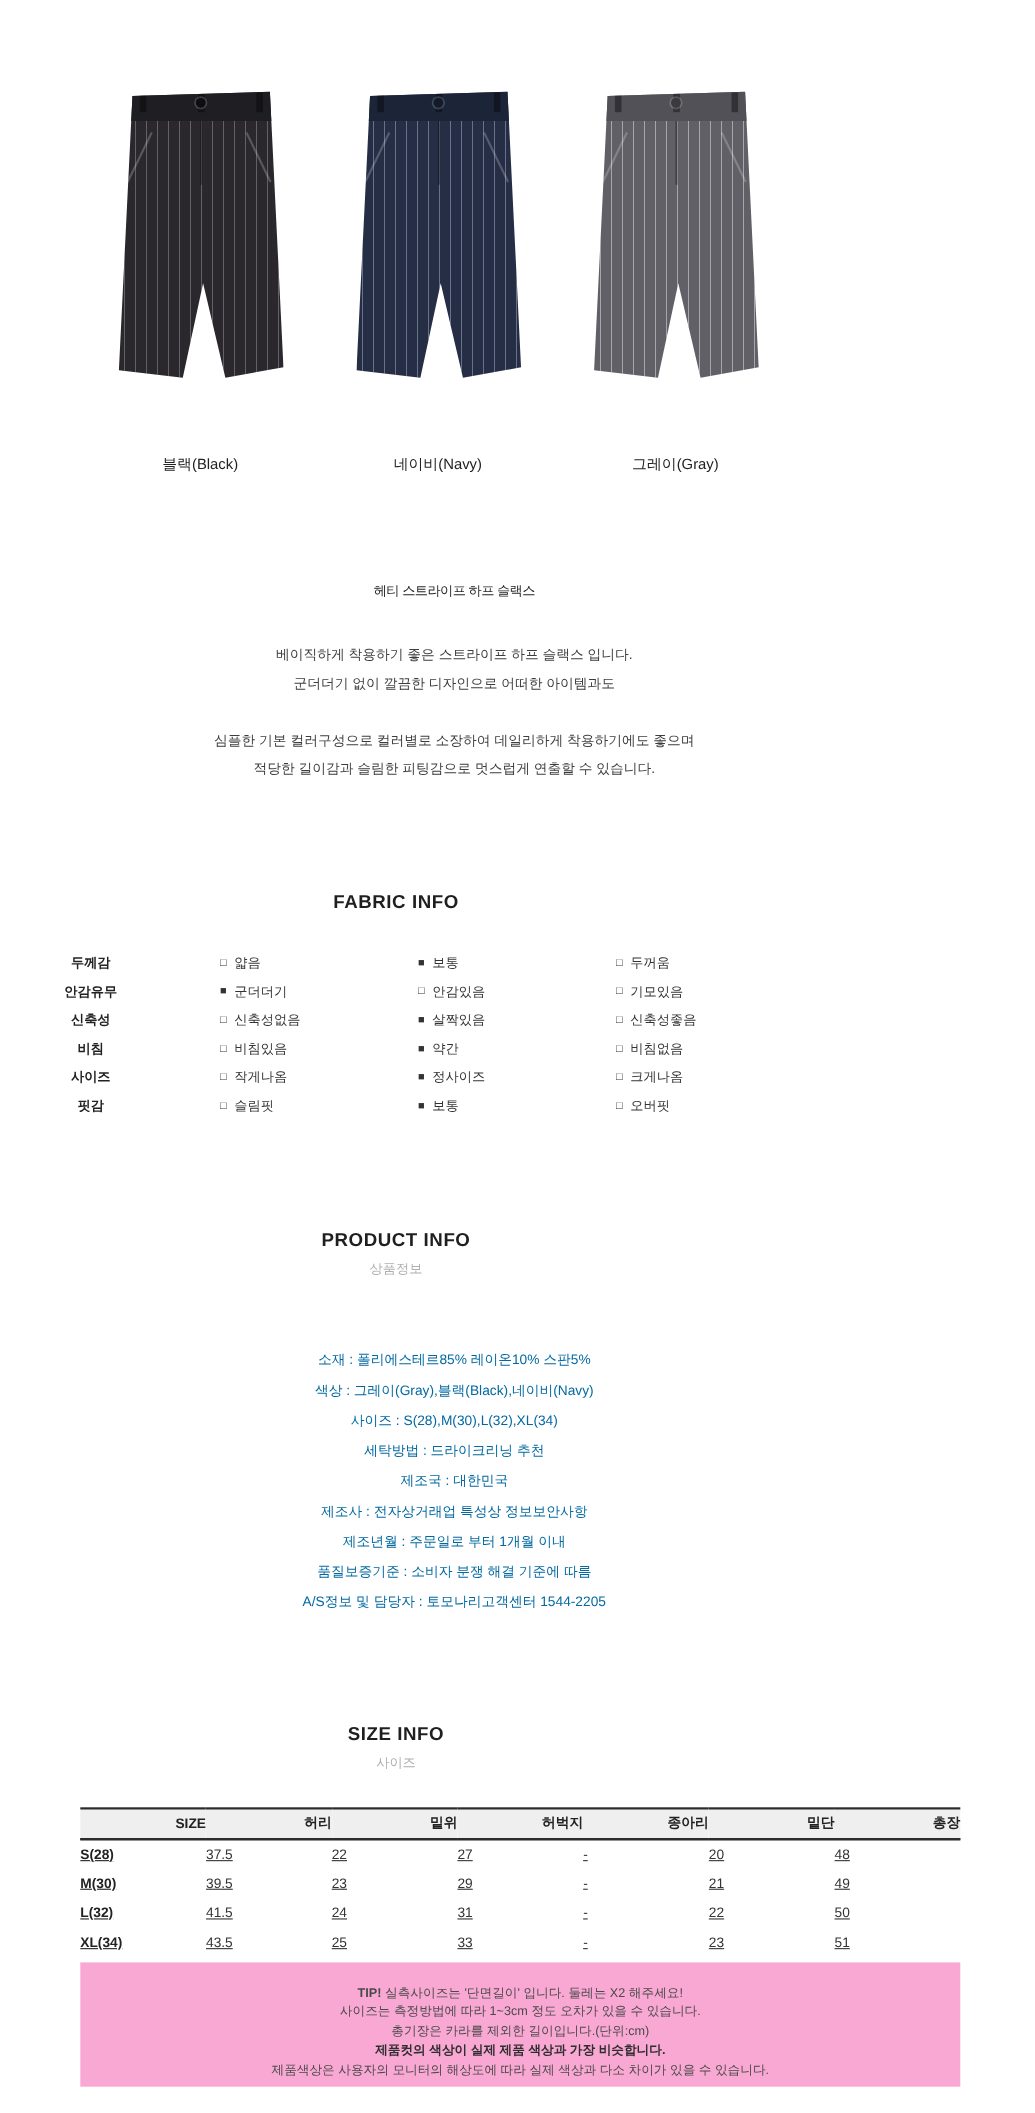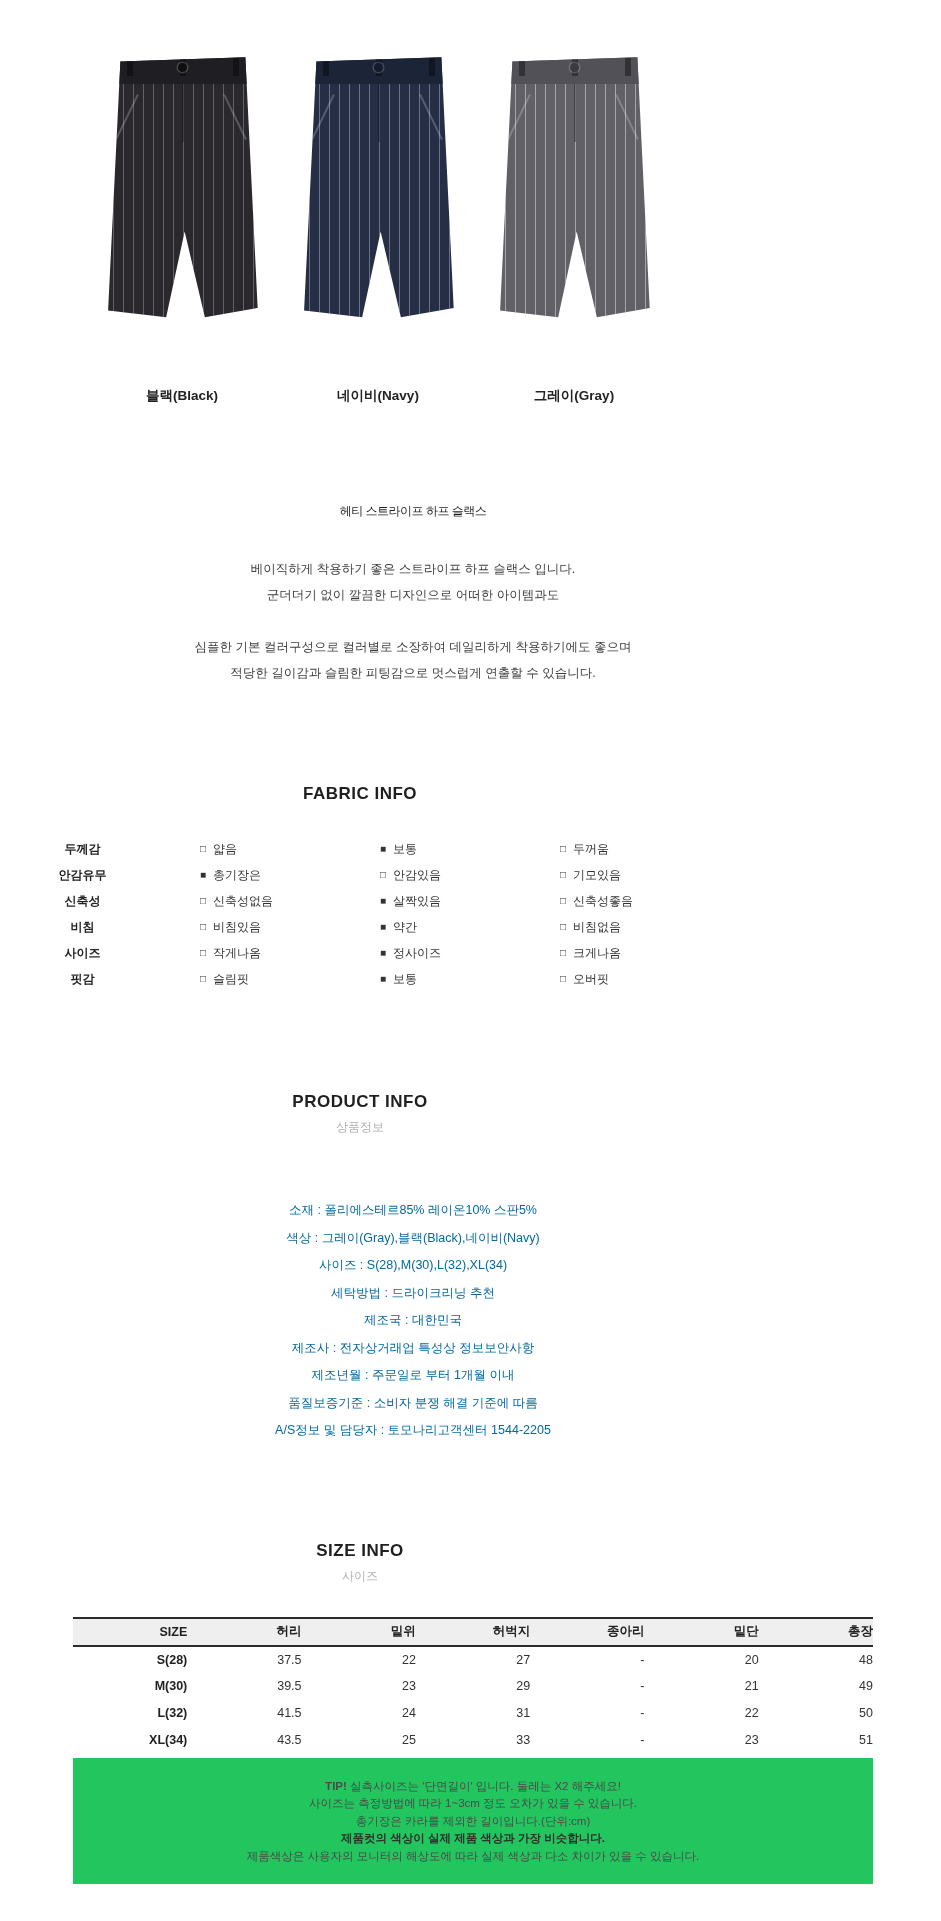--- a/index.html
+++ b/index.html
@@ -1,21 +1,21 @@
 <!DOCTYPE html>
 <html><head>
 <meta charset="utf-8">
 <style>
   * { margin:0; padding:0; box-sizing:border-box; }
   html,body { background:#ffffff; }
   body { font-family:"Liberation Sans","DejaVu Sans",sans-serif; color:#3d3d3d; }
   .page { position:relative; width:941px; height:1921px; background:#fff; overflow:hidden; margin:0 auto; }
 
   
-  .images-row { display:flex; gap:4px; padding-top:46px; margin-left:86px;font-weight:bold; }
+  .images-row { display:flex; gap:24px; padding-top:72px; margin-left:86px; }
   .figure { width:192px; }
   .shot { position:relative; width:192px; height:285px; background:#fff; }
   .shorts { position:absolute; left:8px; top:6px; width:176px; height:268px;
     background-color:var(--base,#333);
     background-image:repeating-linear-gradient(90deg, transparent 0 9px, var(--stripe,rgba(255,255,255,.3)) 9px 10px);
     clip-path:polygon(15% 3.5%, 86% 2%, 93% 95.5%, 63% 99%, 51.5% 67%, 41% 99%, 8% 96.5%);
   }
   .band { position:absolute; left:0; top:0; width:100%; height:32px; background:var(--band,#222); }
   .loop { position:absolute; top:6px; width:6px; height:18px; background:rgba(0,0,0,.38); }
   .loop.l1 { left:19%; } .loop.l2 { left:49%; } .loop.l3 { left:79%; }
@@ -49,26 +49,26 @@
 
   
   .product-head { margin-top:100px; }
   .pinfo-lines { margin-top:61px; width:826px; text-align:center; font-size:12.5px; color:#0369a1; line-height:27.5px; }
 
   
   .size-head { margin-top:96px; }
   table.size-table { width:800px; margin:32px 0 0 73px; border-collapse:collapse; font-size:12.5px; color:#333; table-layout:fixed; }
   .size-table thead tr { background:#efefef; border-top:2px solid #2b2b2b; border-bottom:2px solid #2b2b2b; }
   .size-table th { font-weight:bold; color:#222; height:28px; text-align:right; }
-  .size-table td { height:27px; text-align:right; }
+  .size-table td { height:27px; text-align:left;text-decoration:underline; }
   .size-table tbody td.size-cell { font-weight:bold; color:#222; }
 
   
-  .tip-box { width:800px; margin:4px 0 0 73px; background:#22c55e; text-align:center;
-    font-size:11.5px; color:#4a4a4a; line-height:17.5px; padding:20px 10px 19px; }
+  .tip-box { width:800px; margin:4px 0 0 73px; background:#f9a8d4; text-align:center;
+    font-size:11.5px; color:#4a4a4a; line-height:17.5px; padding:20px 10px 6px; }
   .tip-lead { font-weight:bold; }
   .tip-bold { font-weight:bold; color:#2e2e2e; }
 </style>
 </head>
 <body>
 
 <div class="page">
 
   <div class="images-row">
 
@@ -142,21 +142,21 @@
 
   <div class="fabric-table">
     <div class="fabric-row">
       <div class="f-label">두께감</div>
       <div class="f-opt"><span class="mark">□</span><span>얇음</span></div>
       <div class="f-opt"><span class="mark">■</span><span>보통</span></div>
       <div class="f-opt"><span class="mark">□</span><span>두꺼움</span></div>
     </div>
     <div class="fabric-row">
       <div class="f-label">안감유무</div>
-      <div class="f-opt"><span class="mark">■</span><span>총기장은</span></div>
+      <div class="f-opt"><span class="mark">■</span><span>군더더기</span></div>
       <div class="f-opt"><span class="mark">□</span><span>안감있음</span></div>
       <div class="f-opt"><span class="mark">□</span><span>기모있음</span></div>
     </div>
     <div class="fabric-row">
       <div class="f-label">신축성</div>
       <div class="f-opt"><span class="mark">□</span><span>신축성없음</span></div>
       <div class="f-opt"><span class="mark">■</span><span>살짝있음</span></div>
       <div class="f-opt"><span class="mark">□</span><span>신축성좋음</span></div>
     </div>
     <div class="fabric-row">

